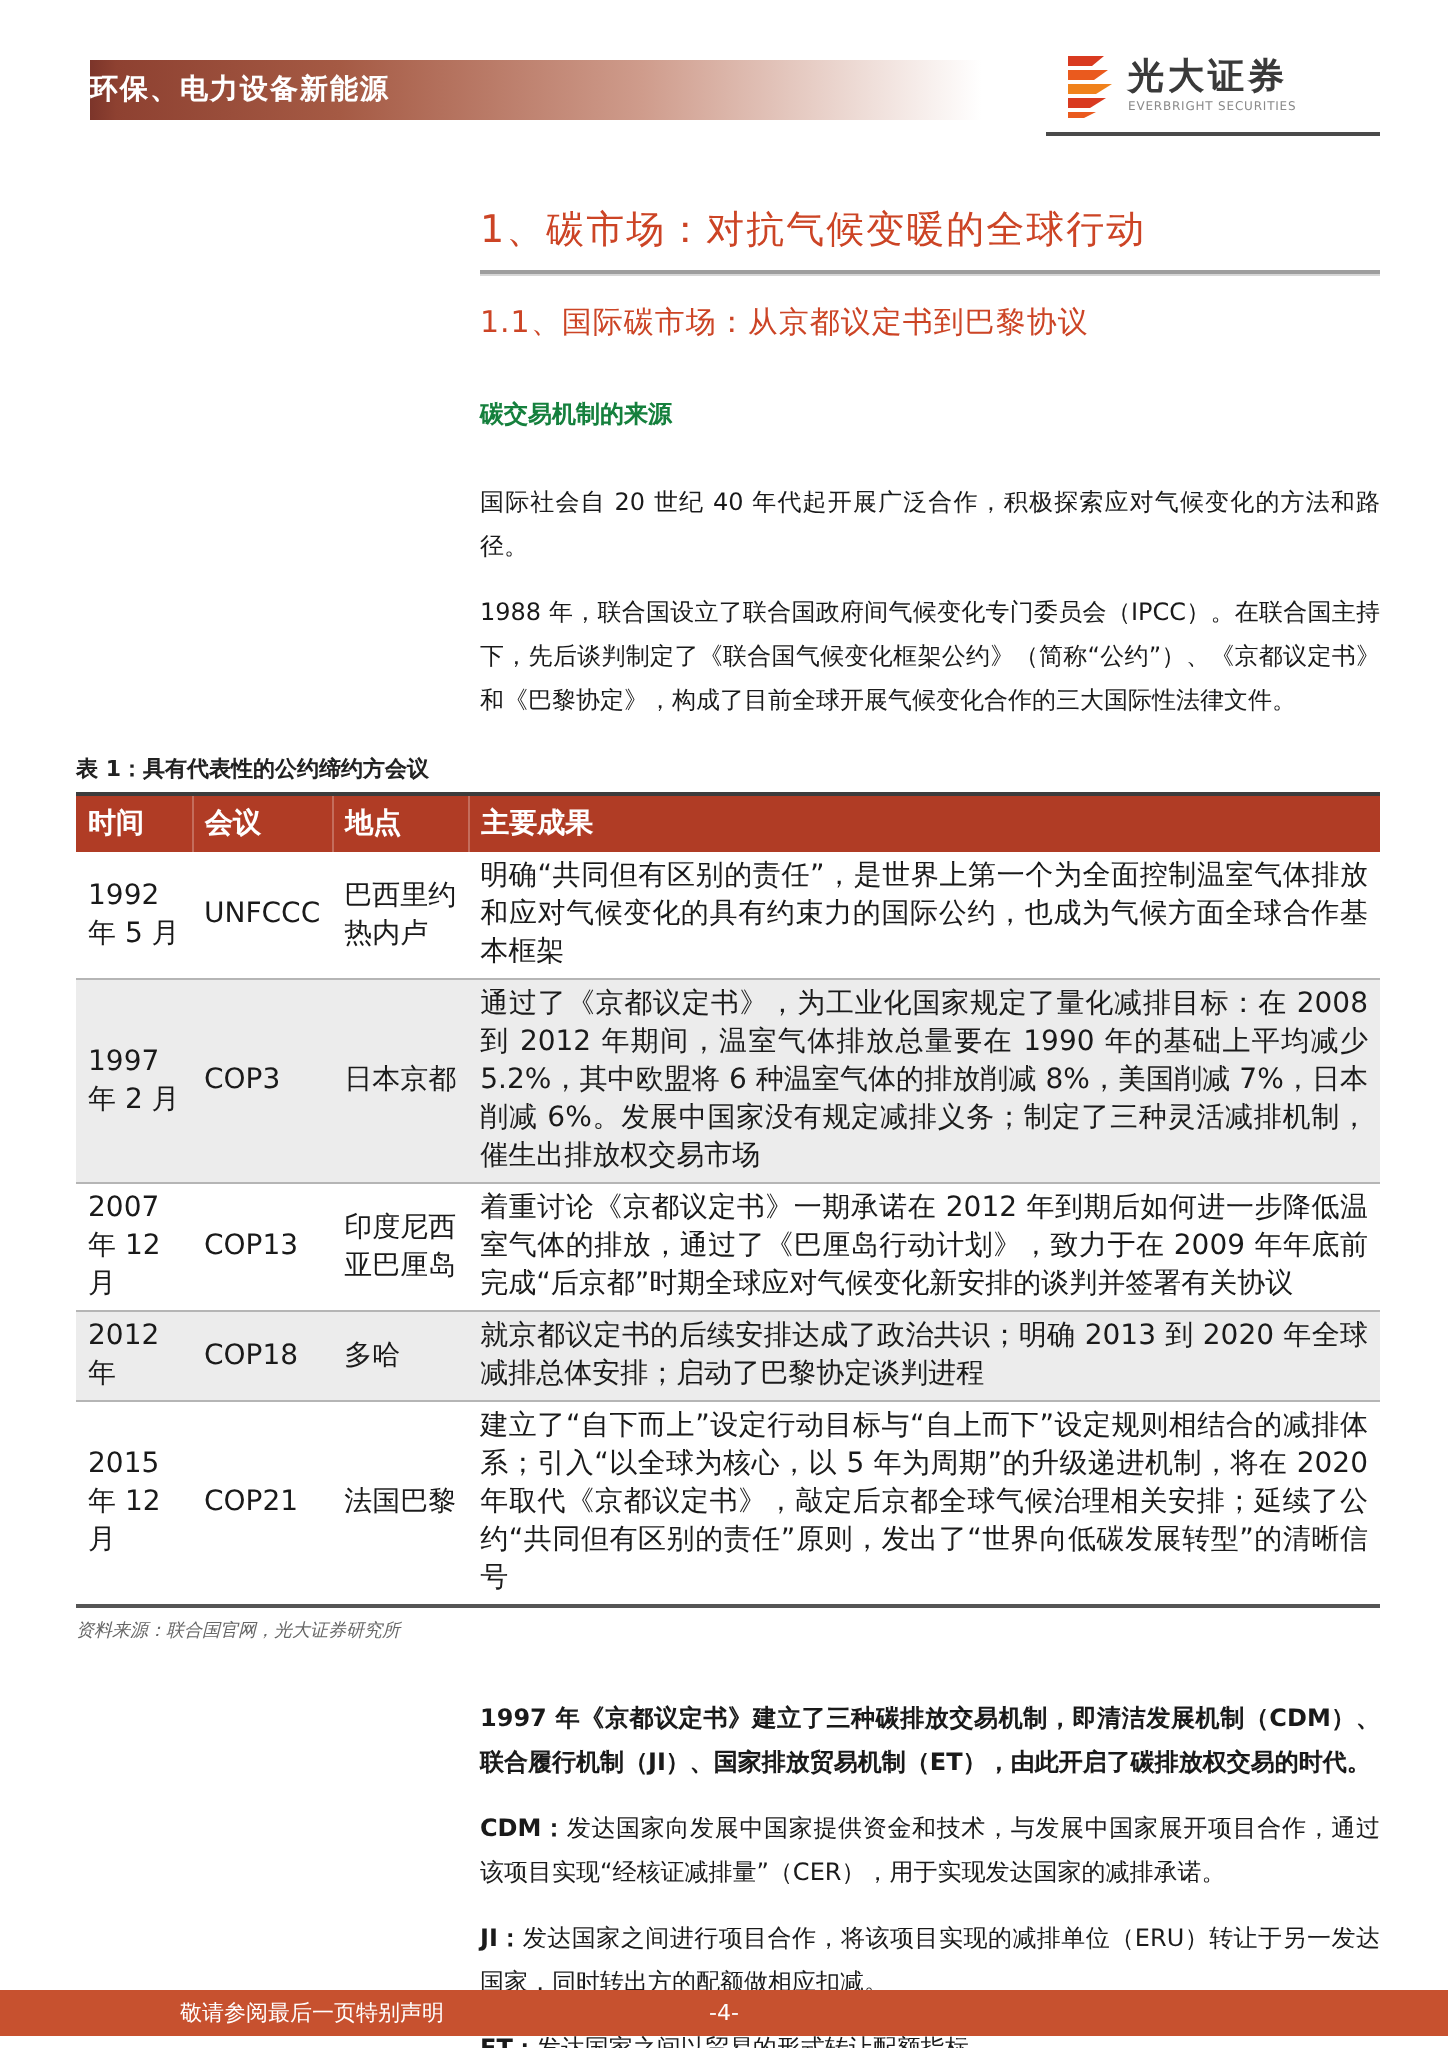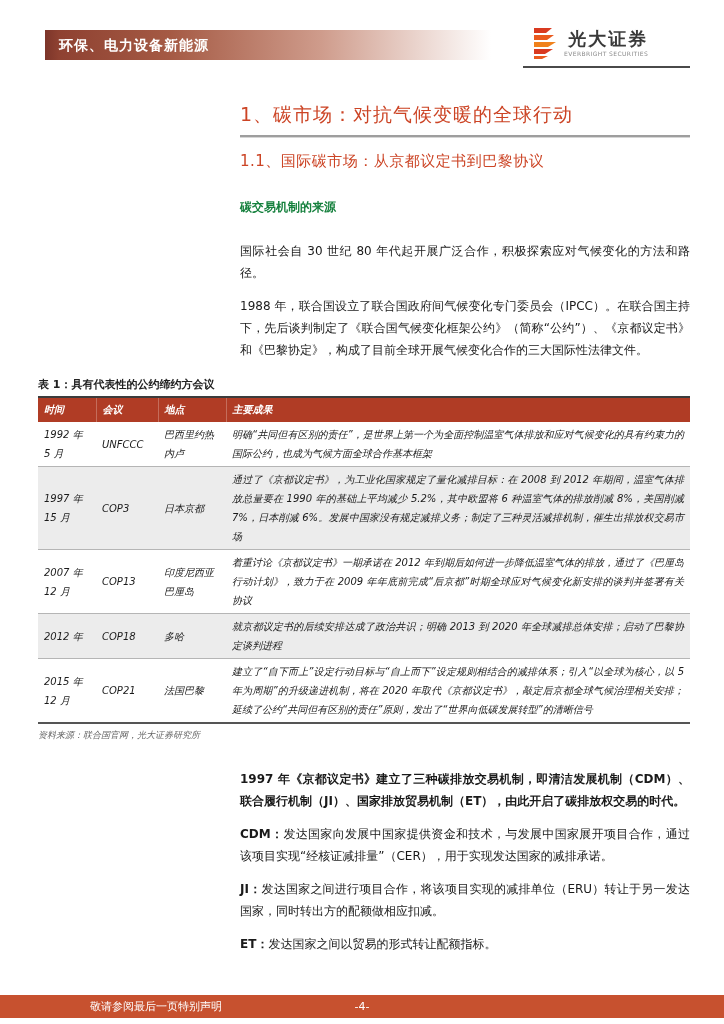--- a/index.html
+++ b/index.html
@@ -4,44 +4,44 @@
 <style>
   * { margin:0; padding:0; box-sizing:border-box; }
   html,body { background:#fff; }
   body { font-family:"DejaVu Sans","Liberation Sans",sans-serif; color:#1a1a1a; }
   .page { position:relative; width:724px; height:1024px; background:#fff; overflow:hidden; }
 
   
   .topbar {
     position:absolute; left:45px; top:30px; width:446px; height:30px;
     background:linear-gradient(90deg,#7c352a 0,#8e4131 3%,#a55a44 28%,#cf9c8c 62%,#ffffff 100%);
-    color:#fff; font-size:14px; font-weight:bold; line-height:30px; padding-left:14px;
+    color:#fff; font-size:14px; font-weight:bold; line-height:30px; padding-left:0;
     letter-spacing:1px;
   }
   .logo { position:absolute; right:42px; top:27px; width:150px; display:flex; align-items:center; }
   .logo-glyph { width:24px; height:32px; margin-right:8px; }
-  .logo-cn { font-size:18px; font-weight:bold; color:#3a3a3a; letter-spacing:2px; line-height:1.1;text-align:right; }
+  .logo-cn { font-size:18px; font-weight:bold; color:#3a3a3a; letter-spacing:2px; line-height:1.1; }
   .logo-en { font-size:6px; color:#8a8a8a; letter-spacing:0.4px; margin-top:1px; }
   .logo-rule { position:absolute; right:34px; top:66px; width:167px; height:2px; background:#4a4a4a; }
 
   
   .main-col { margin:102px 34px 0 240px; }
   .h1 { color:#cc4425; font-size:19px; font-weight:normal; letter-spacing:1px; }
   .h1-rule { margin-top:7px; height:3px; background:#9e9e9e; border-bottom:1px solid #d6d6d6; }
   .h2 { color:#cc4425; font-size:15px; font-weight:normal; margin-top:14px; letter-spacing:0.5px; }
   .h3 { color:#15803d; font-size:12px; font-weight:bold; margin-top:28px; }
   p.body-p { font-size:12px; line-height:22px; text-align:justify; margin-top:11px; }
   p.first { margin-top:24px; }
   p.bold { font-weight:bold; }
   .mech-label { font-weight:bold; }
 
   
   .table-section { margin:16px 34px 0 38px; }
   .tbl-caption { font-size:11px; font-weight:bold; color:#222; margin-bottom:4px; }
-  table.cop { width:100%; border-collapse:collapse; font-size:10px; border-top:2px solid #3c3c3c; border-bottom:2px solid #555;font-style:italic; }
+  table.cop { width:100%; border-collapse:collapse; font-size:14px; border-top:2px solid #3c3c3c; border-bottom:2px solid #555; }
   table.cop th {
     background:#b03c25; color:#fff; text-align:left; font-weight:bold;
     padding:5px 6px; border-right:1px solid rgba(255,255,255,0.25);
   }
   table.cop th:last-child { border-right:none; }
   table.cop td { padding:3px 6px; line-height:19px; vertical-align:middle; border-bottom:1px solid #b5b5b5; }
   table.cop tbody tr:nth-child(even) { background:#ececec; }
   table.cop td.res { text-align:justify;margin-left:32px; }
   col.c-time { width:58px; } col.c-meet { width:62px; } col.c-place { width:68px; }
   .tbl-source { font-size:9px; color:#666; font-style:italic; margin-top:5px; }
@@ -77,21 +77,21 @@
     </div>
   </div>
   <div class="logo-rule"></div>
 
   <div class="main-col">
     <div class="h1">1、碳市场：对抗气候变暖的全球行动</div>
     <div class="h1-rule"></div>
     <div class="h2">1.1、国际碳市场：从京都议定书到巴黎协议</div>
     <div class="h3">碳交易机制的来源</div>
 
-    <p class="body-p first">国际社会自 30 世纪 80 年代起开展广泛合作，积极探索应对气候变化的方法和路径。</p>
+    <p class="body-p first">国际社会自 20 世纪 40 年代起开展广泛合作，积极探索应对气候变化的方法和路径。</p>
     <p class="body-p">1988 年，联合国设立了联合国政府间气候变化专门委员会（IPCC）。在联合国主持下，先后谈判制定了《联合国气候变化框架公约》（简称“公约”）、《京都议定书》和《巴黎协定》，构成了目前全球开展气候变化合作的三大国际性法律文件。</p>
   </div>
 
   <div class="table-section">
     <div class="tbl-caption">表 1：具有代表性的公约缔约方会议</div>
     <table class="cop">
       <colgroup>
           <col class="c-time">
           <col class="c-meet">
           <col class="c-place">
@@ -106,21 +106,21 @@
         </tr>
       </thead>
       <tbody>
         <tr>
           <td>1992 年 5 月</td>
           <td>UNFCCC</td>
           <td>巴西里约热内卢</td>
           <td class="res">明确“共同但有区别的责任”，是世界上第一个为全面控制温室气体排放和应对气候变化的具有约束力的国际公约，也成为气候方面全球合作基本框架</td>
         </tr>
         <tr>
-          <td>1997 年 15 月</td>
+          <td>1997 年 2 月</td>
           <td>COP3</td>
           <td>日本京都</td>
           <td class="res">通过了《京都议定书》，为工业化国家规定了量化减排目标：在 2008 到 2012 年期间，温室气体排放总量要在 1990 年的基础上平均减少 5.2%，其中欧盟将 6 种温室气体的排放削减 8%，美国削减 7%，日本削减 6%。发展中国家没有规定减排义务；制定了三种灵活减排机制，催生出排放权交易市场</td>
         </tr>
         <tr>
           <td>2007 年 12 月</td>
           <td>COP13</td>
           <td>印度尼西亚巴厘岛</td>
           <td class="res">着重讨论《京都议定书》一期承诺在 2012 年到期后如何进一步降低温室气体的排放，通过了《巴厘岛行动计划》，致力于在 2009 年年底前完成“后京都”时期全球应对气候变化新安排的谈判并签署有关协议</td>
         </tr>

